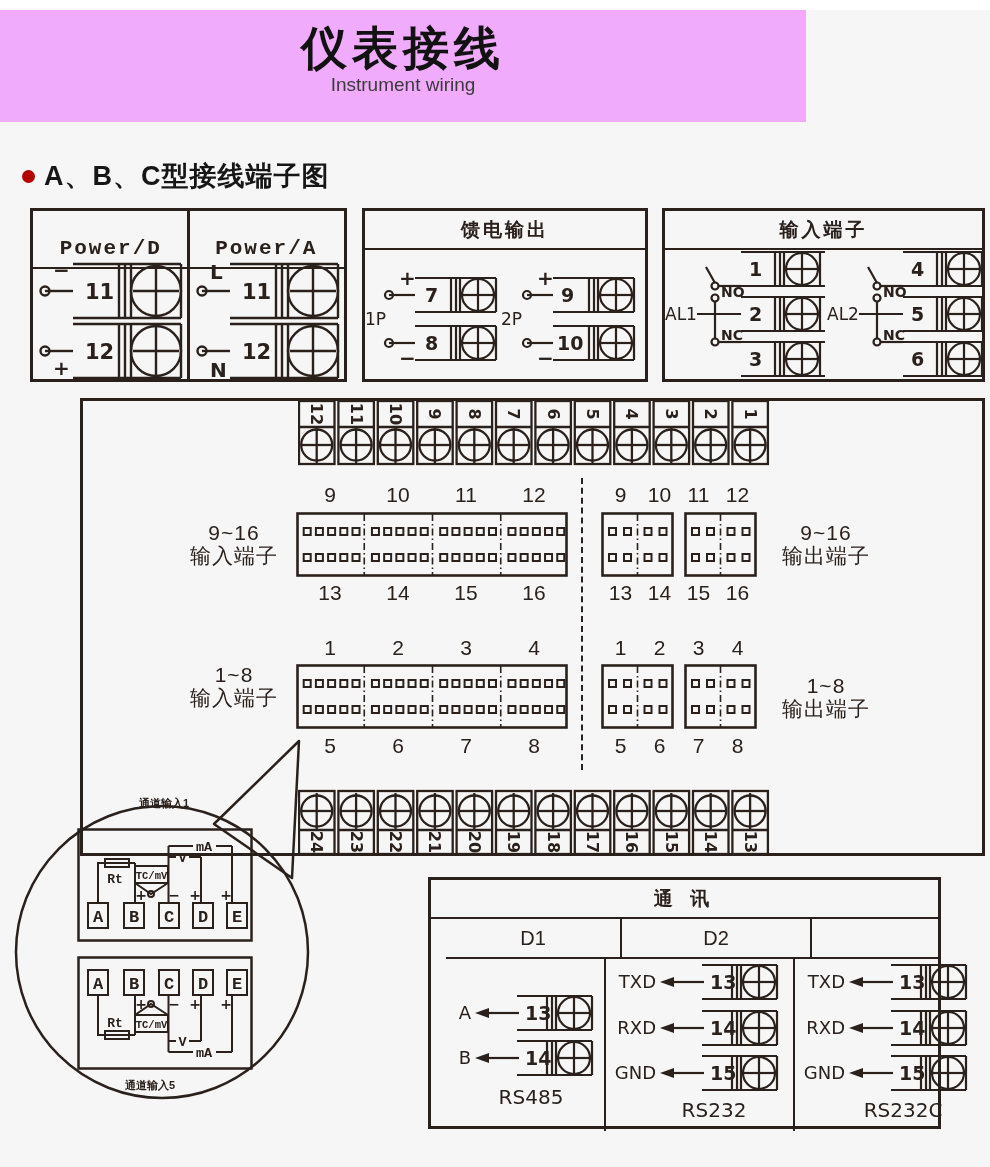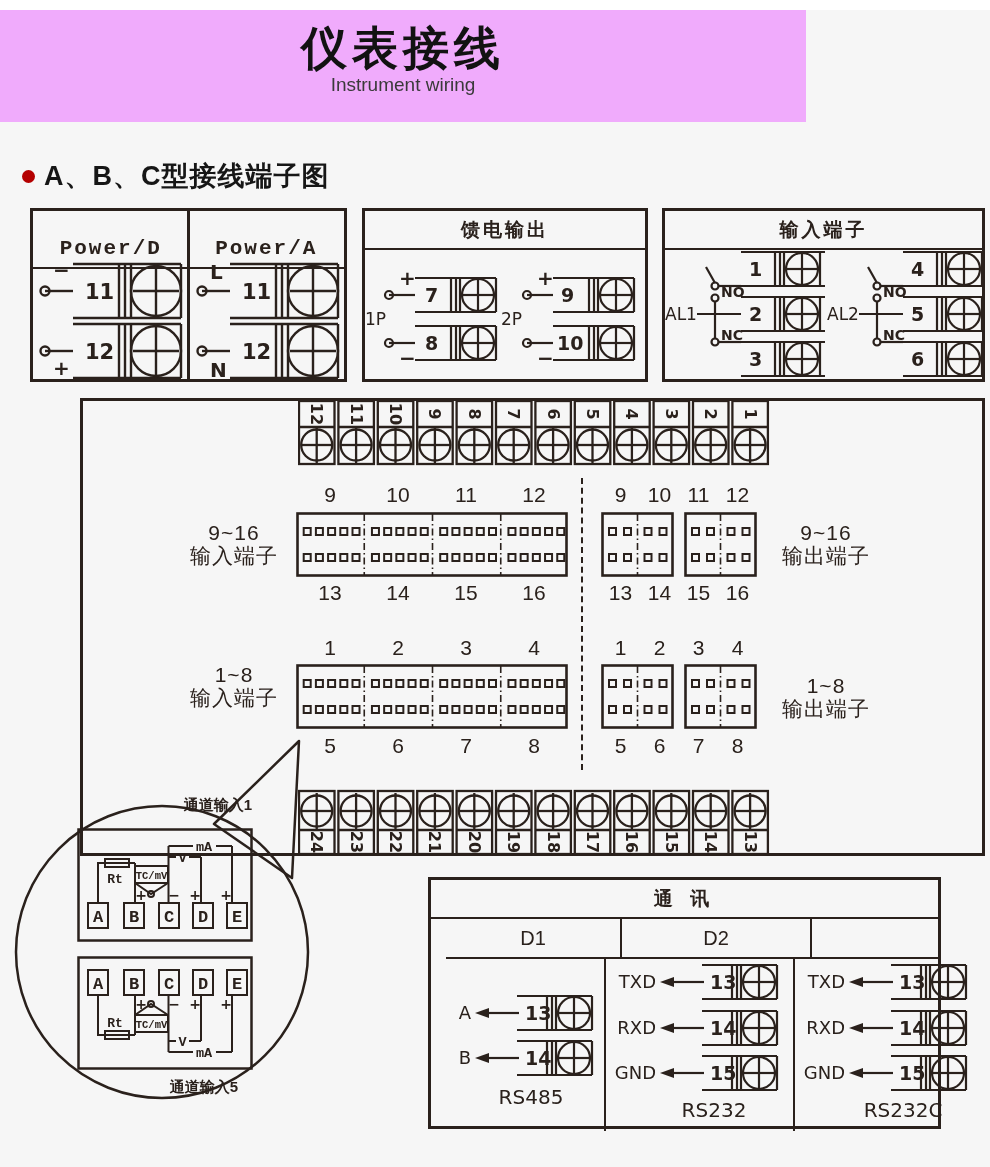--- a/index.html
+++ b/index.html
@@ -39,21 +39,21 @@
   .numrow{position:absolute;display:flex;}
   .numrow span{flex:1;text-align:center;font-size:21px;color:#2a211c;}
   .dashsep{position:absolute;border-left:2.5px dashed #2a211c;width:0;}
   
   .commhead{display:flex;height:38px;border-bottom:2.5px solid #2a211c;margin-left:15px;}
   .commhead .c{text-align:center;line-height:38px;font-size:20px;box-sizing:border-box;}
   .commbody{display:flex;height:172px;}
   .commbody .c{box-sizing:border-box;position:relative;}
   .bR{border-right:2.5px solid #2a211c;}
   
-  .clabel{position:absolute;width:176px;text-align:right;font-size:15px;font-weight:bold;color:#2a211c;z-index:6;}
+  .clabel{position:absolute;width:176px;text-align:center;font-size:11px;font-weight:bold;color:#2a211c;z-index:6;}
   .z5{z-index:5;}.z6{z-index:6;}
 </style>
 </head>
 <body>
 
 <div class="page">
 
   <svg width="0" height="0" style="position:absolute">
     <defs>
       <g id="tt">

